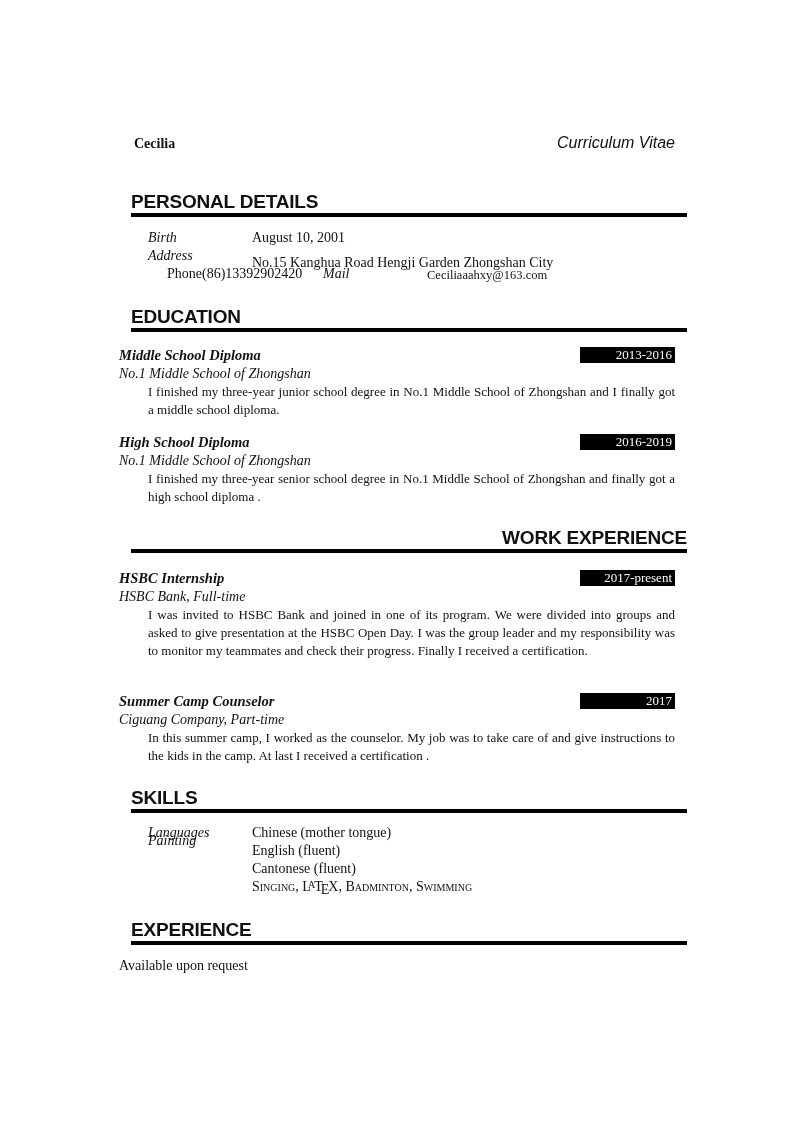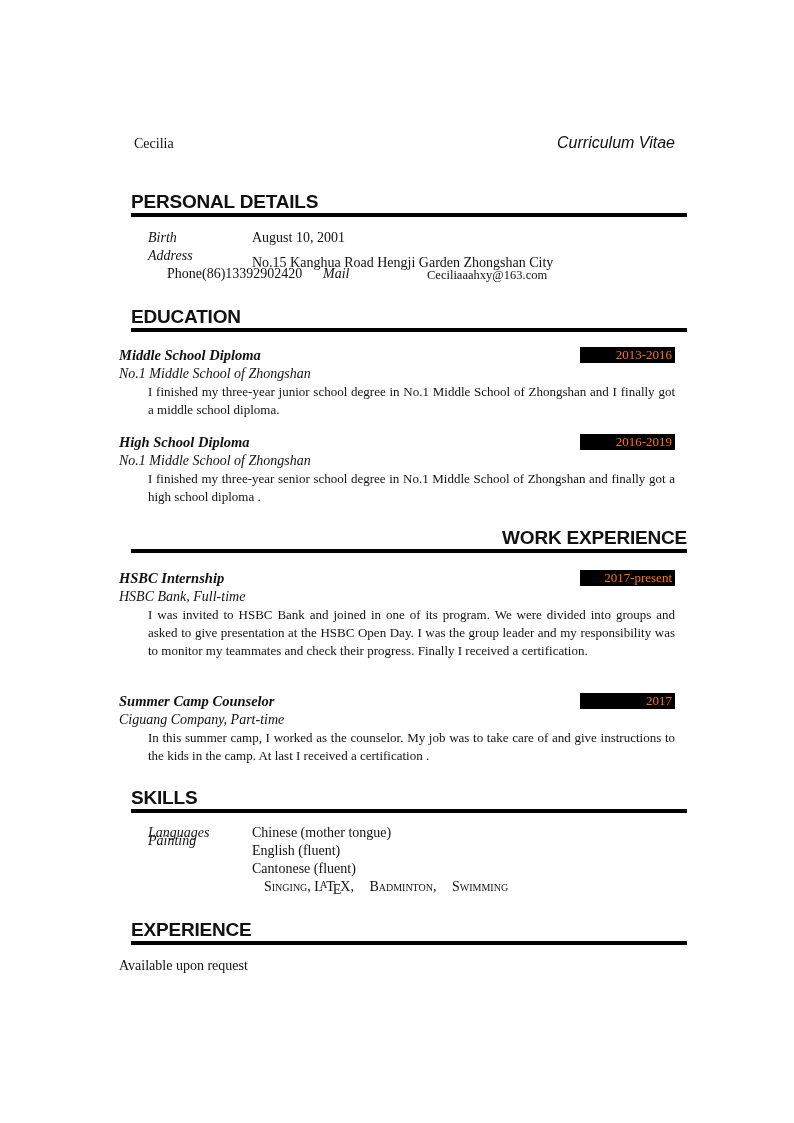--- a/index.html
+++ b/index.html
@@ -1,37 +1,37 @@
 <!DOCTYPE html>
 <html><head>
 <meta charset="utf-8">
 <style>
   html, body { margin: 0; padding: 0; background: #ffffff; }
   body { width: 794px; height: 1123px; position: relative; color: #111; font-family: "DejaVu Serif", "Liberation Serif", serif; }
   .mono { font-family: "Liberation Mono", "DejaVu Sans Mono", monospace; }
 
-  .header-name { position: absolute; left: 134px; top: 136px; font-family: "Liberation Serif", serif; font-weight: normal; font-size: 14px; }
+  .header-name { position: absolute; left: 134px; top: 136px; font-family: "Liberation Serif", serif; font-weight: bold; font-size: 14px; }
   .header-title { position: absolute; right: 119px; top: 134px; font-family: "Liberation Sans", sans-serif; font-style: italic; font-size: 16px; }
 
   .section { position: absolute; left: 119px; width: 556px; margin-left: 12px; }
   .section-title { font-family: "Liberation Sans", sans-serif; font-weight: bold; font-size: 19px; line-height: 20px; margin: 0; letter-spacing: -0.2px; }
   .section-rule { height: 4px; background: #000; margin-top: 1px; }
 
   .kv { position: absolute; font-family: "Liberation Serif", serif; font-size: 14px; line-height: 18px; white-space: nowrap; }
   .kv-label { font-style: italic; }
 
   .entry { position: absolute; left: 119px; width: 556px; font-family: "Liberation Serif", serif; }
   .entry-head { position: relative; height: 18px; }
   .entry-title { font-weight: bold; font-size: 14.5px; line-height: 18px; font-style: italic; }
-  .date-badge { position: absolute; right: 0; top: 1px; width: 95px; height: 16px; background: #000; color: #f97316; text-align: right; font-size: 13px; line-height: 16px; padding-right: 3px; box-sizing: border-box; }
+  .date-badge { position: absolute; right: 0; top: 1px; width: 95px; height: 16px; background: #000; color: #ffffff; text-align: right; font-size: 13px; line-height: 16px; padding-right: 3px; box-sizing: border-box; }
   .entry-sub { font-style: italic; font-size: 14px; line-height: 19px; }
   .entry-desc { margin-left: 29px; font-size: 13px; line-height: 18px; text-align: justify; }
 
   .skills-row { position: absolute; font-family: "Liberation Serif", serif; font-size: 14px; line-height: 18px; white-space: nowrap; }
-  .sc { font-variant: small-caps; margin-left: 12px; }
+  .sc { font-variant: small-caps; }
   .latex-a { font-size: 10px; position: relative; top: -3px; margin-left: -3px; margin-right: -1px; }
   .latex-e { position: relative; top: 3px; margin-left: -2px; margin-right: -1px; }
 
   .refs-text { position: absolute; left: 119px; top: 957px; font-family: "Liberation Serif", serif; font-size: 14px; line-height: 18px; }
 </style>
 </head>
 <body>
 
 <div class="header-name">Cecilia</div>
 <div class="header-title">Curriculum Vitae</div>

